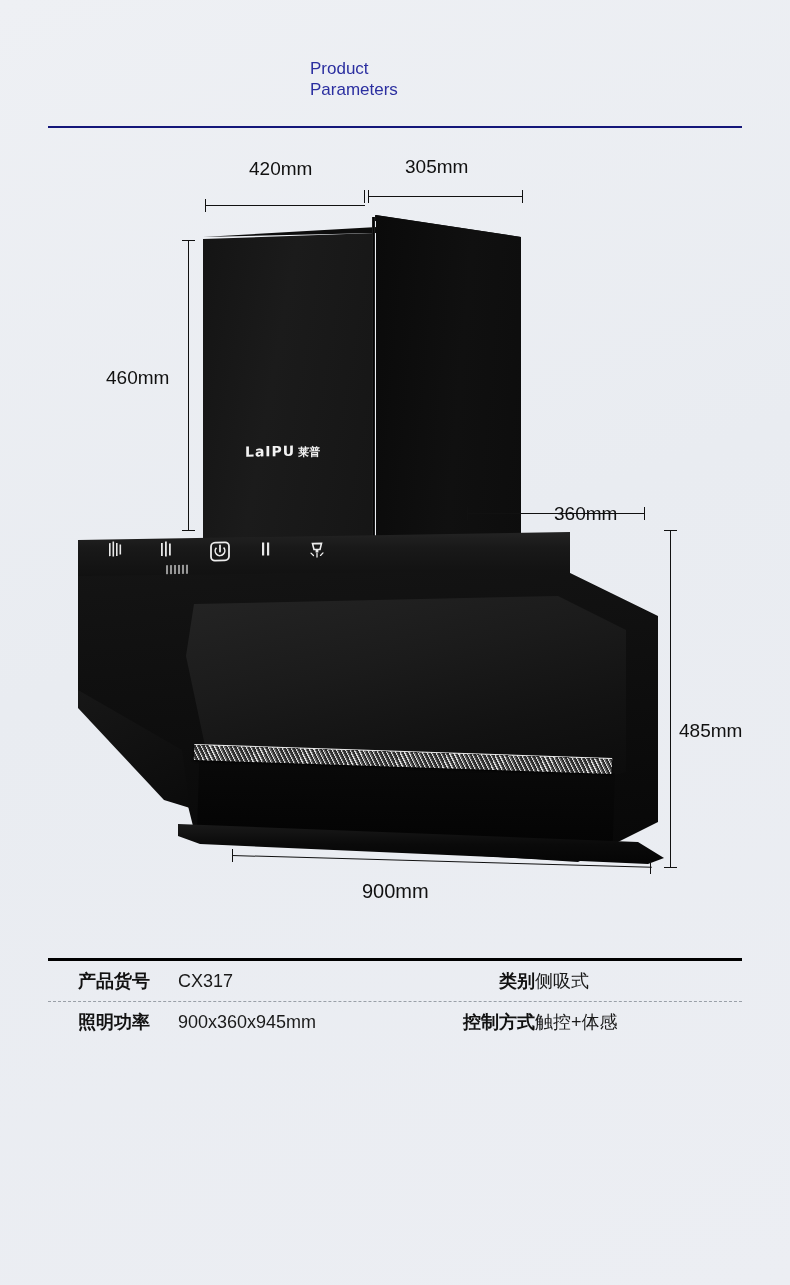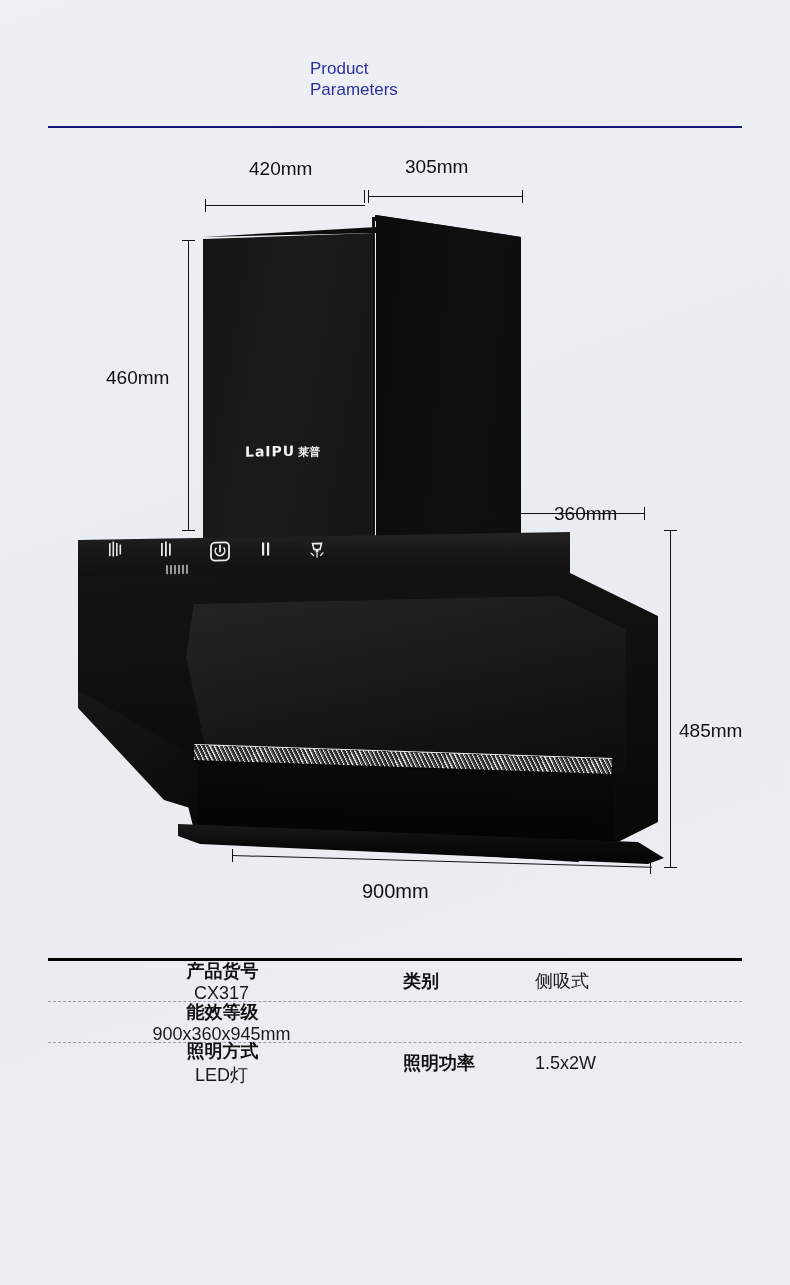--- a/index.html
+++ b/index.html
@@ -146,22 +146,22 @@
 
   
   .spec{position:absolute;left:48px;top:958px;width:694px;}
   .spec-top{width:694px;height:0;border-top:3px solid #000;}
   .srow{
     display:flex;align-items:center;height:40px;
     border-bottom:1px dashed #9aa0a8;
   }
   .srow:last-child{border-bottom:none;}
   .cell{display:flex;align-items:center;}
-  .cell.left{width:347px;flex-direction:column;}
-  .cell.right{width:347px;}
+  .cell.left{width:347px;}
+  .cell.right{width:347px;text-align:right;}
   .lab{
     font-size:18px;font-weight:700;color:#121212;
     font-family:"DejaVu Sans","Liberation Sans",sans-serif;
     padding-left:30px;width:130px;box-sizing:border-box;white-space:nowrap;
   }
   .cell.right .lab{padding-left:8px;width:140px;}
   .val{
     font-size:18px;color:#1a1a1a;white-space:nowrap;
     font-family:"Liberation Sans",sans-serif;
   }
@@ -304,33 +304,27 @@
         <div class="val">CX317</div>
       </div>
       <div class="cell right">
         <div class="lab">类别</div>
         <div class="val">侧吸式</div>
       </div>
     </div>
 
     <div class="srow">
       <div class="cell left">
-        <div class="lab">能效等级</div>
+        <div class="lab">照明功率</div>
         <div class="val">900x360x945mm</div>
       </div>
-    </div>
-
-
-
-
-    <div class="srow">
-      <div class="cell left">
-        <div class="lab">照明方式</div>
-        <div class="val">LED灯</div>
-      </div>
       <div class="cell right">
-        <div class="lab">照明功率</div>
-        <div class="val">1.5x2W</div>
-      </div>
-    </div>
+        <div class="lab">控制方式</div>
+        <div class="val">触控+体感</div>
+      </div>
+    </div>
+
+
+
+
 
   </div>
 </div>
 
 </body></html>

